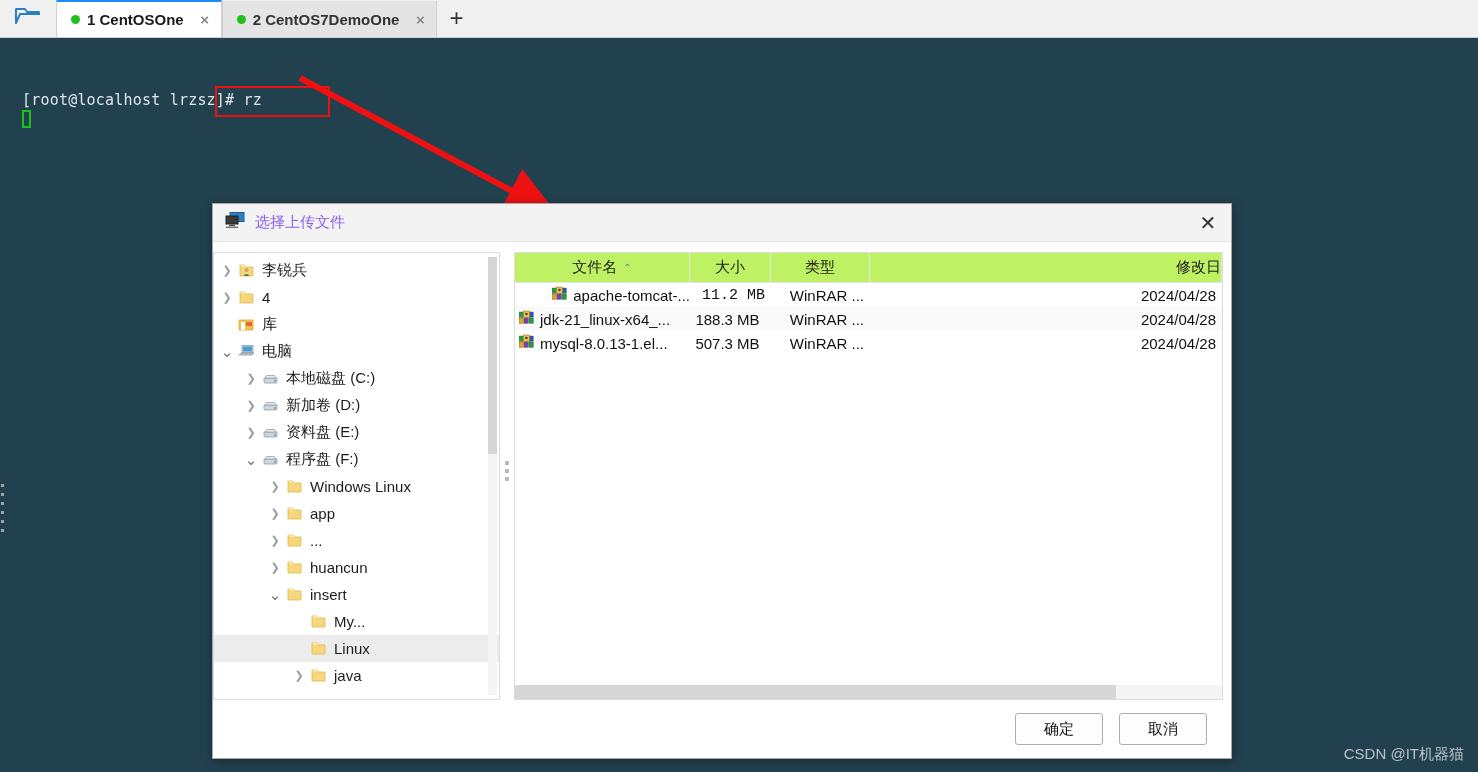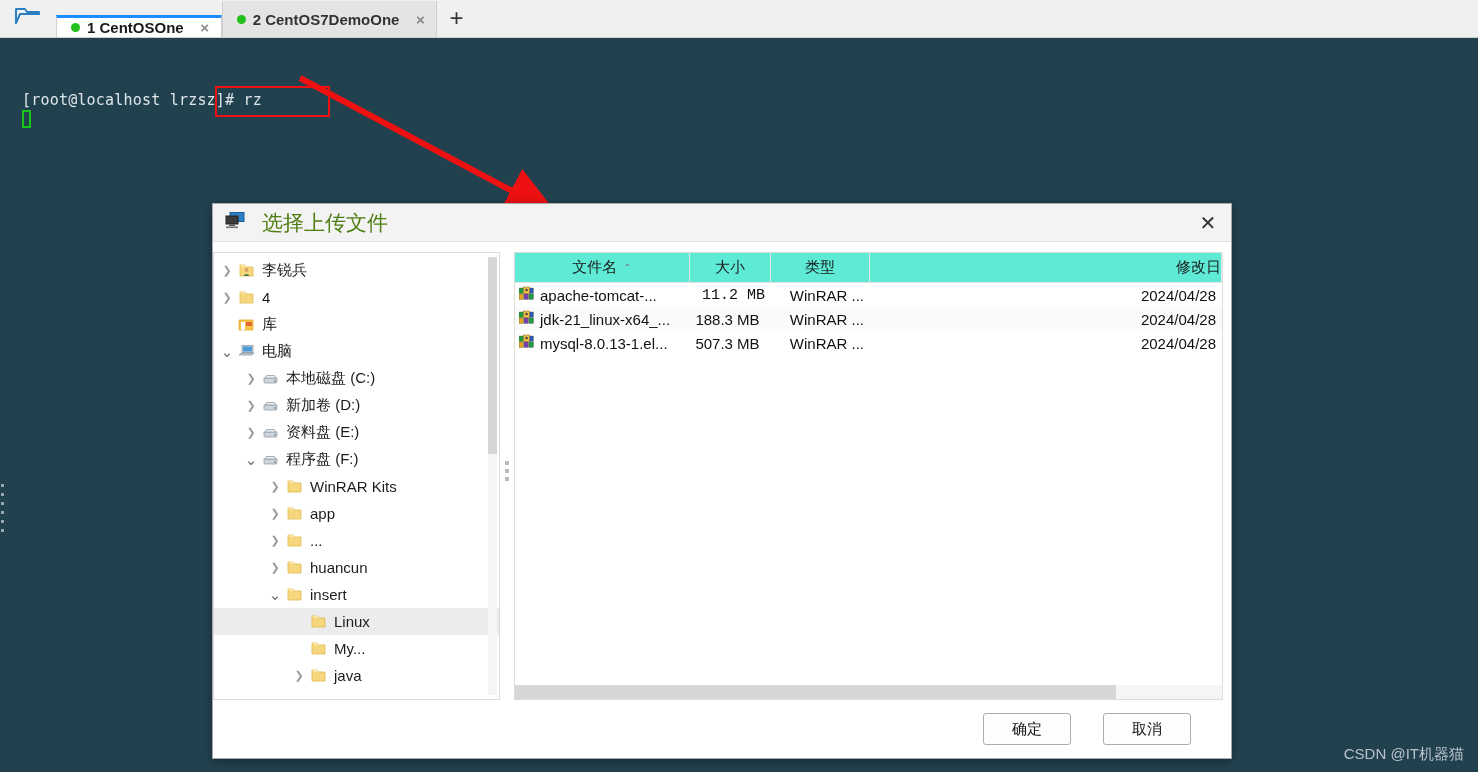--- a/index.html
+++ b/index.html
@@ -26,21 +26,21 @@
   .tab {
     height: 36px; display: flex; align-items: center;
     padding: 0 8px 0 14px;
     background: #e4e4e4;
     border-left: 1px solid #d0d0d0;
     border-right: 1px solid #d0d0d0;
     font-size: 15px; font-weight: bold; color: #333;
     position: relative;
   }
   .tab.active {
-    background: #ffffff; height: 22px;
+    background: #ffffff; height: 38px;
     border-top: 3px solid #1a8cff;
     color: #1a1a1a;
   }
   .dot {
     width: 9px; height: 9px; border-radius: 50%;
     background: #22c11a; margin-right: 7px; flex: 0 0 auto;
   }
   .tablabel { white-space: nowrap; }
   .tabclose {
     margin-left: 13px; color: #888; font-size: 15px;
@@ -106,21 +106,21 @@
     border: 1px solid #a7a7a7;
     box-shadow: 0 2px 10px rgba(0,0,0,.35);
     display: flex; flex-direction: column;
   }
   .dlg-title {
     height: 38px; background: #f3f3f3;
     border-bottom: 1px solid #e2e2e2;
     display: flex; align-items: center;
     padding-left: 12px; flex: 0 0 auto;
   }
-  .dlg-title-text { font-size: 21px; color: #4d7c0f; margin-left: 17px; }
+  .dlg-title-text { font-size: 15px; color: #8b5cf6; margin-left: 10px; }
   .dlg-close {
     margin-left: auto; width: 46px; height: 38px;
     display: flex; align-items: center; justify-content: center;
     font-size: 20px; color: #333; font-weight: 300;
   }
   .dlg-body { flex: 1 1 auto; display: flex; position: relative; min-height: 0; }
 
   .left-pane {
     width: 272px; flex: 0 0 auto; padding: 10px 0 0 6px;
   }
@@ -164,21 +164,21 @@
   .splitter span { display: block; }
   .splitter i { display: block; width: 4px; height: 4px; background: #bbb; margin: 4px 0; }
 
   .right-pane {
     flex: 1 1 auto; margin: 10px 8px 0 0; min-width: 0;
     border: 1px solid #dcdcdc; background: #fff;
     display: flex; flex-direction: column; overflow: hidden;
   }
   .fl-head {
     height: 30px; display: flex; flex: 0 0 auto;
-    border-bottom: 1px solid #e4e4e4; background: #5eead4;
+    border-bottom: 1px solid #e4e4e4; background: #bef264;
   }
   .fl-th {
     display: flex; align-items: center; justify-content: center;
     font-size: 15px; color: #1a1a1a;
     border-right: 1px solid #e4e4e4;
   }
   .fl-th .sortarrow { font-size: 10px; color: #777; margin-left: 6px; }
   .fl-body { flex: 1 1 auto; overflow: hidden; }
   .fl-row { height: 24px; display: flex; align-items: center; font-size: 15px; color: #111; }
   .fl-row:nth-child(even) { background: #fafafa; }
@@ -187,21 +187,21 @@
     text-align: right; white-space: nowrap; overflow: hidden;
     padding-right: 6px;
   }
   .rar-ic { margin-right: 6px; flex: 0 0 auto; }
   .fl-hscroll { height: 14px; flex: 0 0 auto; background: #f5f5f5; position: relative; }
   .fl-hthumb { position: absolute; left: 0; top: 0; height: 14px; width: 85%; background: #d6d6d6; }
 
   .dlg-foot {
     height: 58px; flex: 0 0 auto;
     display: flex; align-items: center; justify-content: flex-end;
-    padding-right: 40px; gap: 32px;
+    padding-right: 24px; gap: 16px;
     background: #fff;
   }
   .btn {
     width: 88px; height: 32px;
     border: 1px solid #adadad; border-radius: 3px;
     background: #fdfdfd;
     font-size: 15px; color: #111;
     display: flex; align-items: center; justify-content: center;
   }
 </style>
@@ -372,21 +372,21 @@
               <span>程序盘 (F:)</span>
             </div>
             <div class="tree-row" style="padding-left: 52px;">
               <span class="chev">❯</span>
               <span class="tree-ic">
                 <svg width="17" height="15" viewBox="0 0 17 15">
                   <path d="M2 2 h5 l1.6 2 H15 v9 H2 Z" fill="#f6d77d" stroke="#e0b94e" stroke-width="0.8"></path>
                   <path d="M2 2 h5 l1.6 2 H4.4 Z" fill="#fbe6a8"></path>
                 </svg>
               </span>
-              <span>WinRAR Kits</span>
+              <span>Windows Linux</span>
             </div>
             <div class="tree-row" style="padding-left: 52px;">
               <span class="chev">❯</span>
               <span class="tree-ic">
                 <svg width="17" height="15" viewBox="0 0 17 15">
                   <path d="M2 2 h5 l1.6 2 H15 v9 H2 Z" fill="#f6d77d" stroke="#e0b94e" stroke-width="0.8"></path>
                   <path d="M2 2 h5 l1.6 2 H4.4 Z" fill="#fbe6a8"></path>
                 </svg>
               </span>
               <span>app</span>
@@ -414,39 +414,39 @@
             <div class="tree-row" style="padding-left: 52px;">
               <span class="chev down" style="font-size: 15px;">⌄</span>
               <span class="tree-ic">
                 <svg width="17" height="15" viewBox="0 0 17 15">
                   <path d="M2 2 h5 l1.6 2 H15 v9 H2 Z" fill="#f6d77d" stroke="#e0b94e" stroke-width="0.8"></path>
                   <path d="M2 2 h5 l1.6 2 H4.4 Z" fill="#fbe6a8"></path>
                 </svg>
               </span>
               <span>insert</span>
             </div>
+            <div class="tree-row" style="padding-left: 76px;">
+              <span class="chev">&nbsp;</span>
+              <span class="tree-ic">
+                <svg width="17" height="15" viewBox="0 0 17 15">
+                  <path d="M2 2 h5 l1.6 2 H15 v9 H2 Z" fill="#f6d77d" stroke="#e0b94e" stroke-width="0.8"></path>
+                  <path d="M2 2 h5 l1.6 2 H4.4 Z" fill="#fbe6a8"></path>
+                </svg>
+              </span>
+              <span>My...</span>
+            </div>
             <div class="tree-row selected" style="padding-left: 76px;">
               <span class="chev">&nbsp;</span>
               <span class="tree-ic">
                 <svg width="17" height="15" viewBox="0 0 17 15">
                   <path d="M2 2 h5 l1.6 2 H15 v9 H2 Z" fill="#f6d77d" stroke="#e0b94e" stroke-width="0.8"></path>
                   <path d="M2 2 h5 l1.6 2 H4.4 Z" fill="#fbe6a8"></path>
                 </svg>
               </span>
               <span>Linux</span>
-            </div>
-            <div class="tree-row" style="padding-left: 76px;">
-              <span class="chev">&nbsp;</span>
-              <span class="tree-ic">
-                <svg width="17" height="15" viewBox="0 0 17 15">
-                  <path d="M2 2 h5 l1.6 2 H15 v9 H2 Z" fill="#f6d77d" stroke="#e0b94e" stroke-width="0.8"></path>
-                  <path d="M2 2 h5 l1.6 2 H4.4 Z" fill="#fbe6a8"></path>
-                </svg>
-              </span>
-              <span>My...</span>
             </div>
             <div class="tree-row" style="padding-left: 76px;">
               <span class="chev">❯</span>
               <span class="tree-ic">
                 <svg width="17" height="15" viewBox="0 0 17 15">
                   <path d="M2 2 h5 l1.6 2 H15 v9 H2 Z" fill="#f6d77d" stroke="#e0b94e" stroke-width="0.8"></path>
                   <path d="M2 2 h5 l1.6 2 H4.4 Z" fill="#fbe6a8"></path>
                 </svg>
               </span>
               <span>java</span>
@@ -475,21 +475,21 @@
             </div>
             <div class="fl-th" style="width: 99px; flex: 0 0 auto;">
               <span>类型</span>
             </div>
             <div class="fl-th" style="width: 95px; flex: 1 1 auto; justify-content: flex-end;">
               <span>修改日</span>
             </div>
           </div>
         <div class="fl-body" id="flbody">
             <div class="fl-row">
-              <div class="fl-c-name" style="width: 175px; flex: 0 0 auto;">
+              <div class="fl-c-name" style="width: 175px; flex: 0 0 auto; justify-content: flex-end;">
                 <span class="rar-ic"><svg width="15" height="15" viewBox="0 0 15 15">
                     <rect x="0" y="2" width="4.4" height="5.4" fill="#1f9e3d" stroke="#555" stroke-width="0.4"></rect>
                     <rect x="5" y="2" width="4.4" height="5.4" fill="#d4272a" stroke="#555" stroke-width="0.4"></rect>
                     <rect x="10" y="2" width="4.4" height="5.4" fill="#2b57b5" stroke="#555" stroke-width="0.4"></rect>
                     <rect x="0" y="8" width="4.4" height="5.4" fill="#e8a31c" stroke="#555" stroke-width="0.4"></rect>
                     <rect x="5" y="8" width="4.4" height="5.4" fill="#7a3fa8" stroke="#555" stroke-width="0.4"></rect>
                     <rect x="10" y="8" width="4.4" height="5.4" fill="#1f9e3d" stroke="#555" stroke-width="0.4"></rect>
                     <rect x="4.5" y="1" width="6" height="6.5" fill="#f2c14a" stroke="#8a6a14" stroke-width="0.5"></rect>
                     <circle cx="7.5" cy="4" r="1.2" fill="#3a3a3a"></circle>
                   </svg></span>

